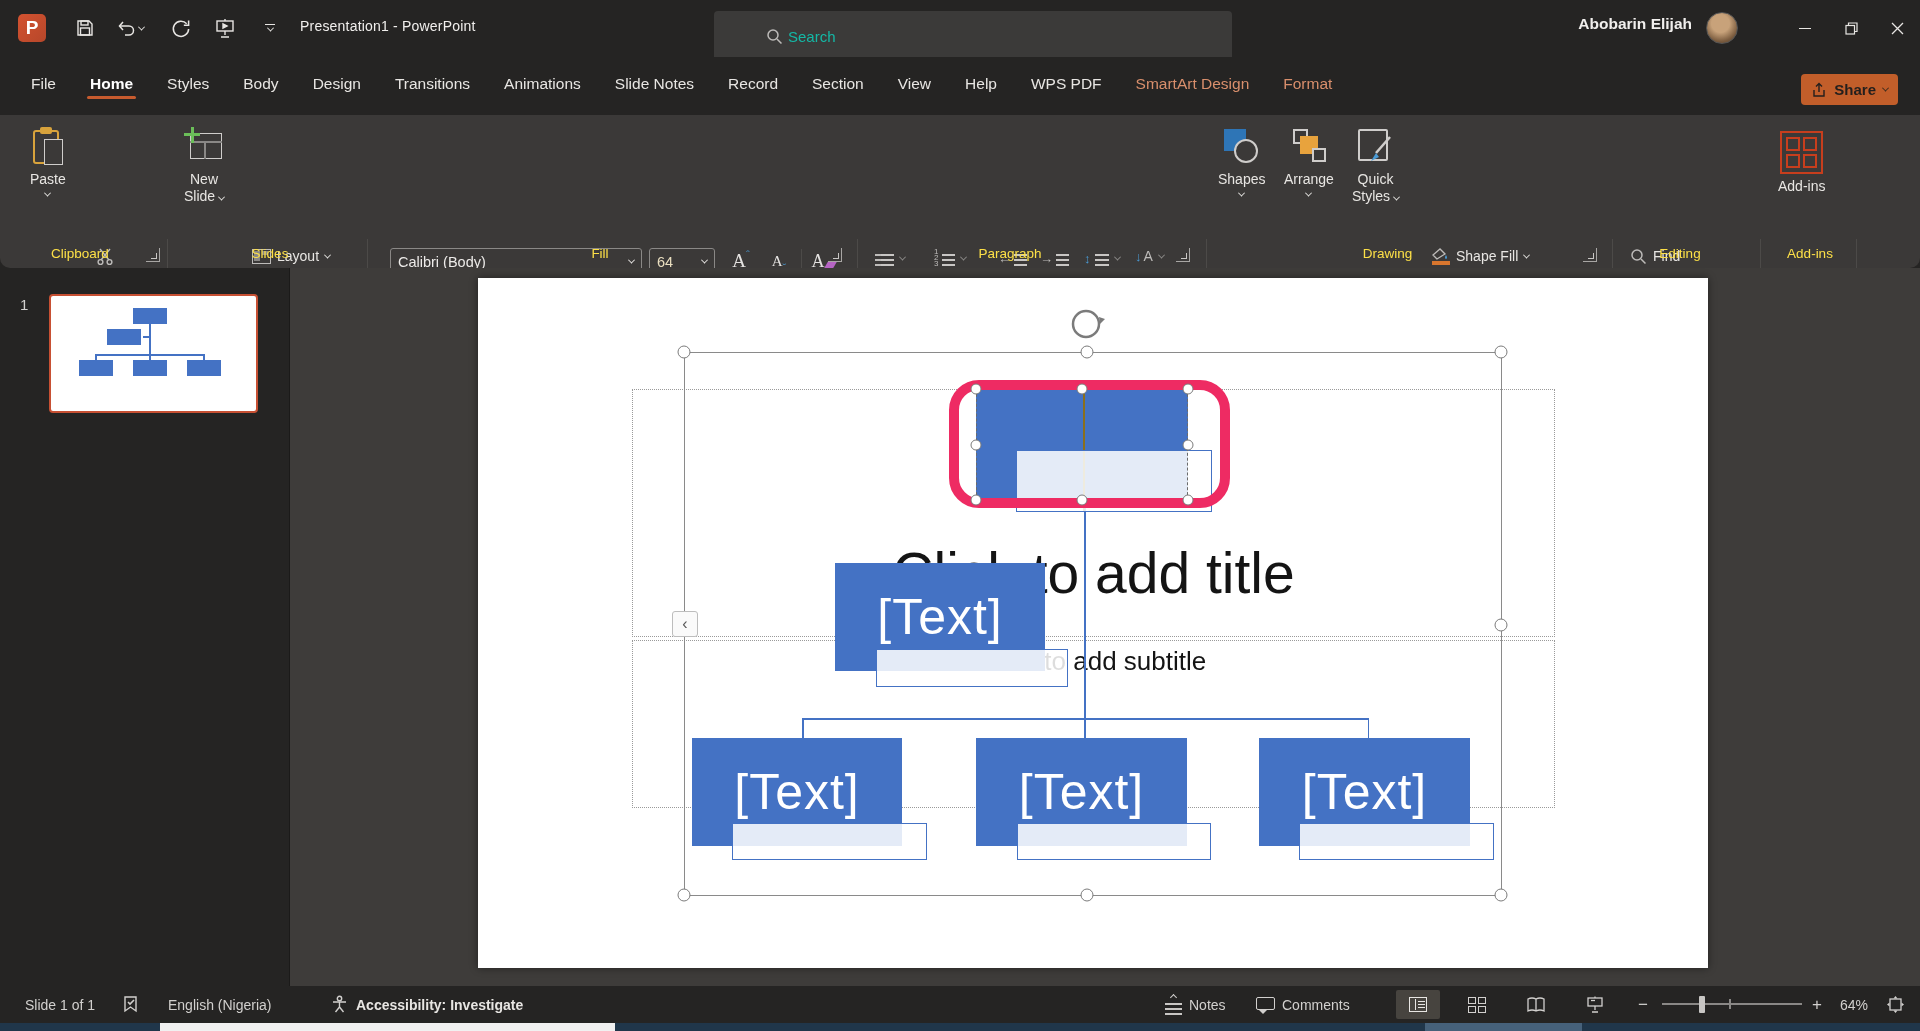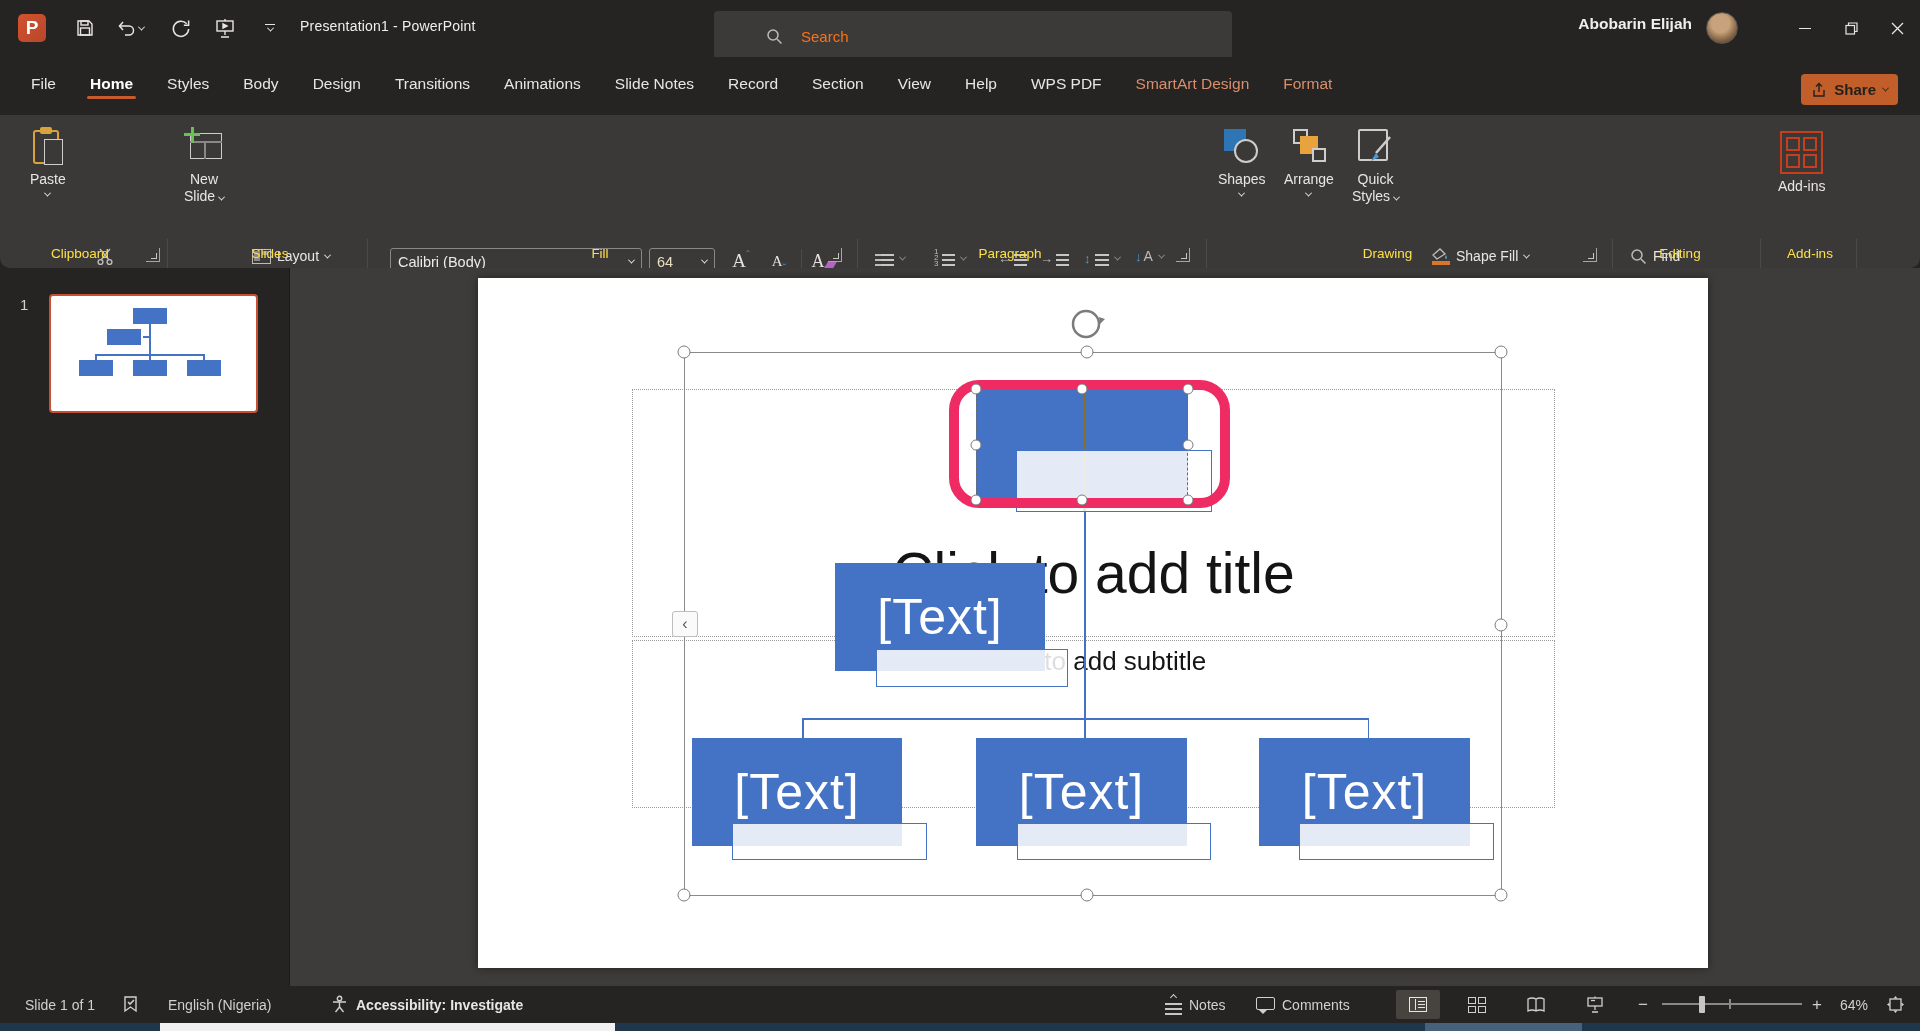--- a/index.html
+++ b/index.html
@@ -12,21 +12,21 @@
   .chv.sm { width:5px; height:5px; }
   .vdiv { position:absolute; top:124px; height:122px; width:1px; background:#4C4A48; }
   .hl { position:absolute; width:13px; height:13px; border-radius:50%; background:#fff; border:1.5px solid #7B7B7B; transform:translate(-50%,-50%); }
   .hl.s { width:11px; height:11px; }
 
   
   .titlebar { position:absolute; left:0; top:0; width:1920px; height:57px; background:#252423; }
   .pptlogo { position:absolute; left:18px; top:14px; width:28px; height:28px; border-radius:5px; background:linear-gradient(135deg,#D35230,#B7472A); color:#fff; font-weight:bold; font-size:19px; display:flex; align-items:center; justify-content:center; }
   .qbtn { position:absolute; top:14px; width:30px; height:28px; display:flex; align-items:center; justify-content:center; color:#E8E6E3; }
   .doc-title { position:absolute; left:300px; top:18px; font-size:14px; color:#F1EFED; letter-spacing:.2px; }
-  .searchbox { position:absolute; left:714px; top:11px; width:518px; height:50px; background:#3B3A39; border-radius:4px; display:flex; align-items:center; padding-left:51px; color:#f97316; font-size:15px; }
+  .searchbox { position:absolute; left:714px; top:11px; width:518px; height:50px; background:#3B3A39; border-radius:4px; display:flex; align-items:center; padding-left:38px; color:#14b8a6; font-size:15px; }
   .searchbox svg { position:absolute; left:52px; }
   .account { position:absolute; right:228px; top:15px; font-size:15.5px; color:#F1EFED;font-weight:bold; }
   .avatar { position:absolute; right:182px; top:12px; width:32px; height:32px; border-radius:50%; background:radial-gradient(circle at 45% 35%,#c8a27a 0 35%,#7a5b3e 70%,#4c3a29); border:1px solid #555; }
   .winbtn { position:absolute; top:0; width:46px; height:57px; display:flex; align-items:center; justify-content:center; }
 
   
   .tabsbar { position:absolute; left:0; top:57px; width:1920px; height:58px; background:#252423; }
   #tabs { position:absolute; left:14px; top:0; height:58px; display:flex; align-items:center; }
   .tab { padding:10px 17px 14px 17px; font-size:15.5px; color:#E8E6E3; position:relative; white-space:nowrap; }
   .tab.active { font-weight:bold; color:#FFFFFF; }

